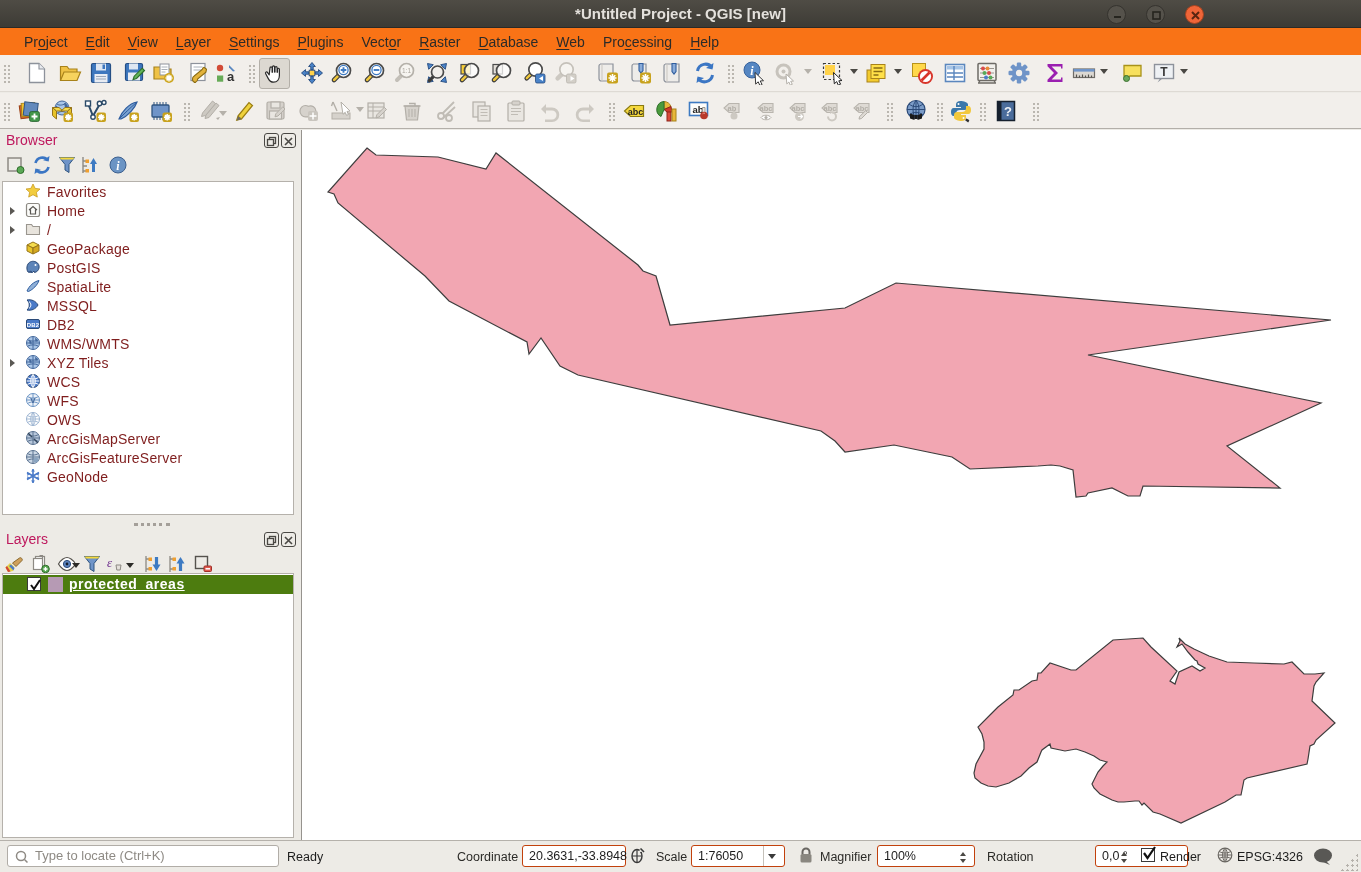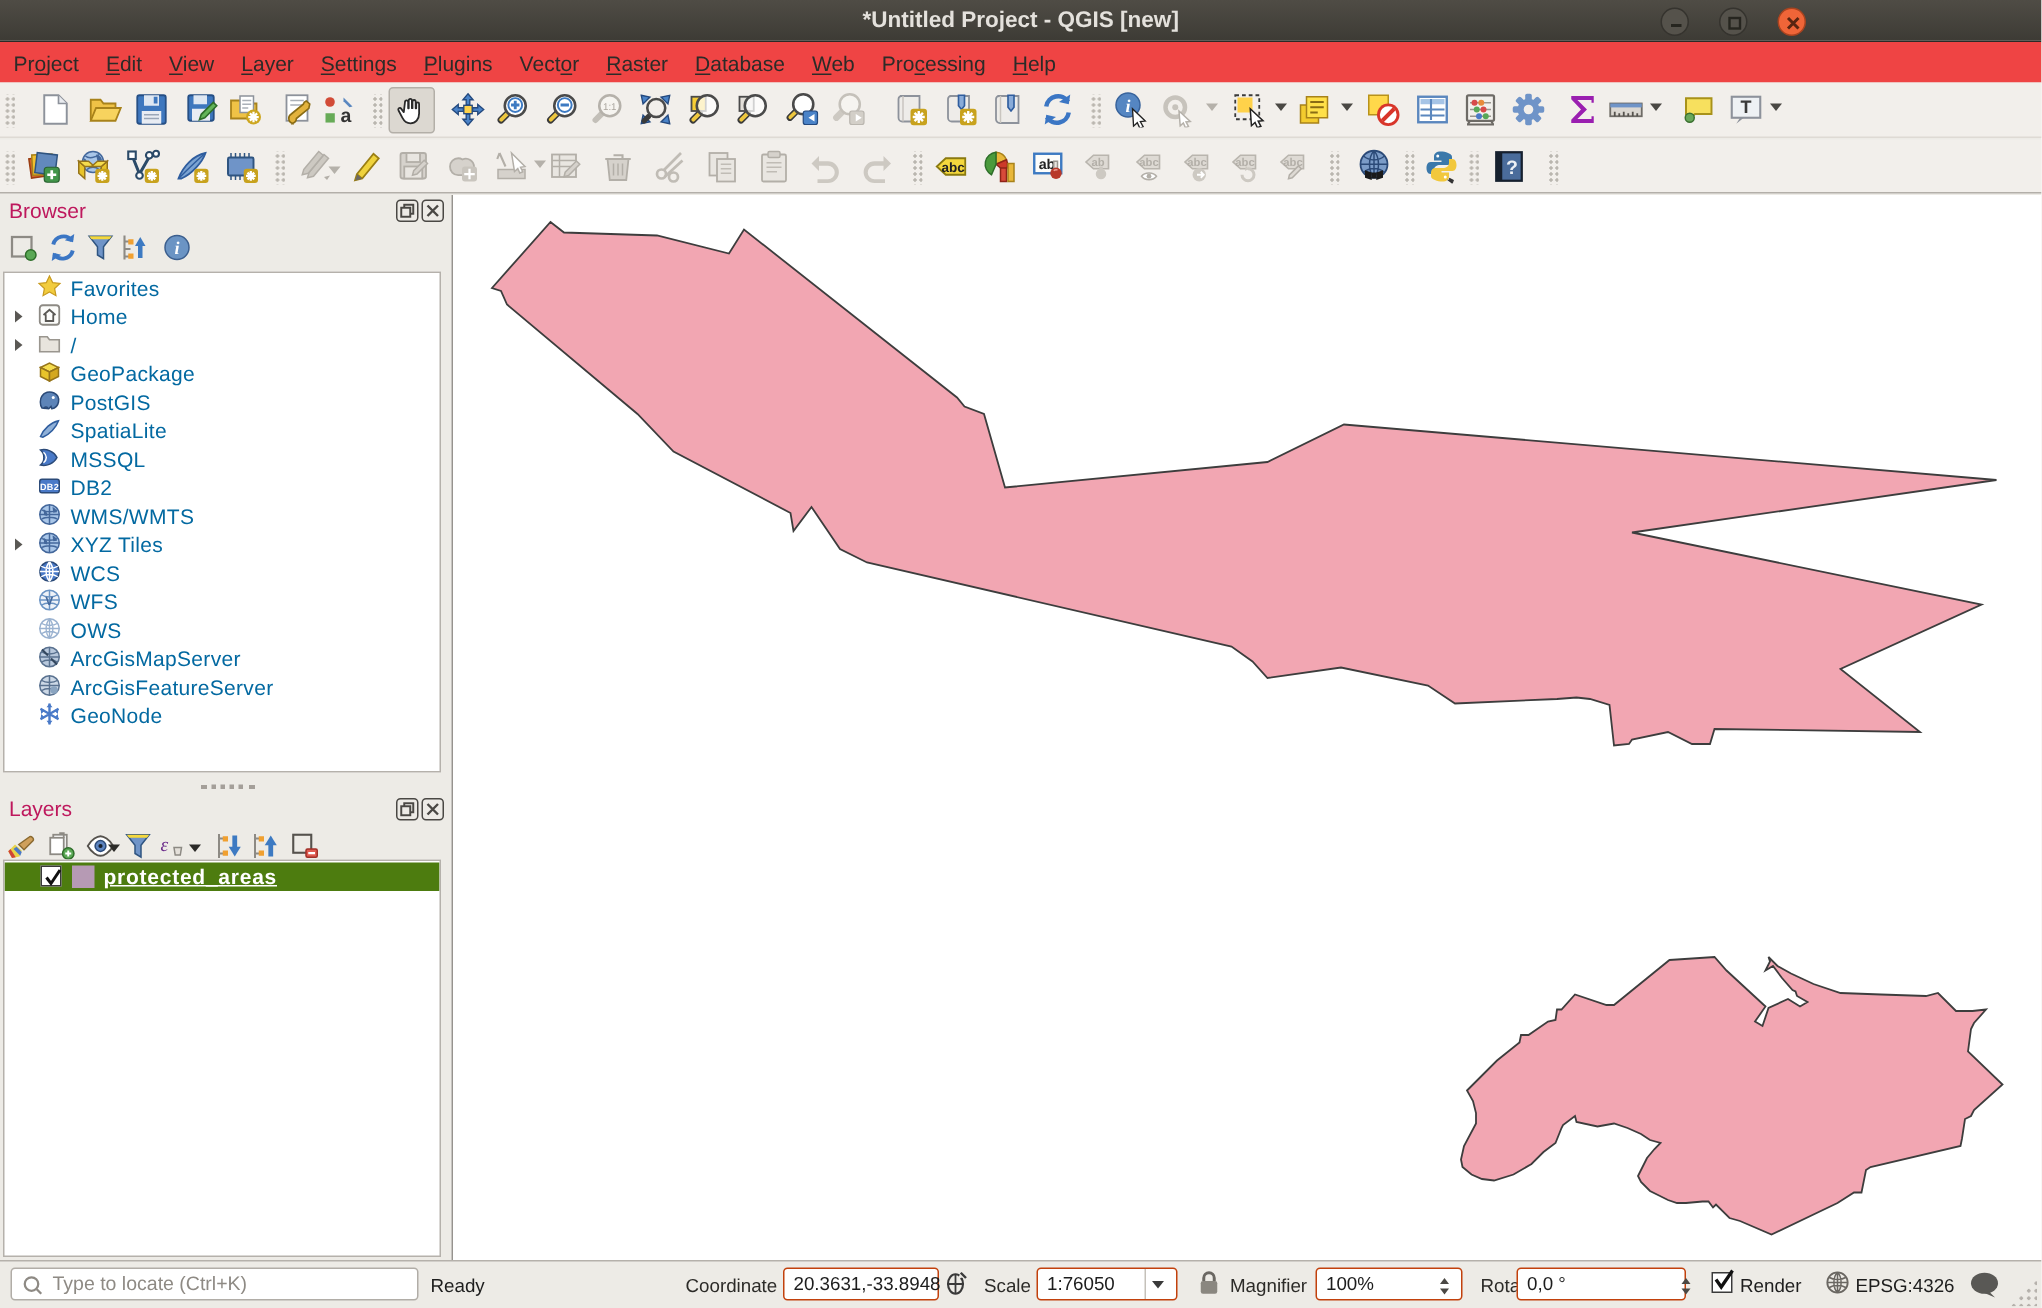--- a/index.html
+++ b/index.html
@@ -13,22 +13,22 @@
   color:#e4e1dc; font-size:15px; font-weight:bold; letter-spacing:0px; }
 .winbtn { position:absolute; top:5px; width:19px; height:19px; border-radius:50%;
   background:#55524b; border:1px solid #35332e; color:#24231f; }
 #btn-min { left:1107px; }
 #btn-max { left:1146px; }
 #btn-close { left:1185px; background:#ef6538; border-color:#a8431f; }
 .winbtn svg { position:absolute; left:3px; top:3px; }
 
 
 #menubar { position:absolute; left:0; top:28px; width:1361px; height:27px;
-  background:#ef4444; color:#2c2b28; font-size:14px; display:flex; align-items:center;
-  padding-left:0;text-align:center; }
+  background:#f97316; color:#2c2b28; font-size:14px; display:flex; align-items:center;
+  padding-left:15px;text-align:center; }
 #menubar span { padding:5px 9px; }
 #menubar u { text-decoration-thickness:1px; text-underline-offset:2px; }
 
 
 .toolbar { position:absolute; left:0; width:1361px; height:37px; background:#f2efeb;
   display:flex; align-items:center; }
 #tb1 { top:55px; border-bottom:1px solid #dedad4; }
 #tb2 { top:93px; height:36px; border-bottom:1px solid #b3afa9; }
 .ic { position:absolute; top:6px; width:24px; height:24px; }
 .handle { position:absolute; top:8px; width:7px; height:22px;
@@ -49,21 +49,21 @@
 
 .dockhead { position:relative; height:22px; }
 .dockhead .dtitle { position:absolute; left:6px; top:2px; font-size:14px; color:#be185d; }
 .dbtn { position:absolute; top:3px; width:15px; height:15px; border:1px solid #4a4844;
   border-radius:3px; color:#4a4844; }
 .panel-toolbar { position:relative; height:26px; }
 .pticon { position:absolute; top:3px; width:20px; height:20px; }
 
 #browser { position:absolute; left:0; top:0; width:301px; height:390px; }
 #browser-tree { position:absolute; left:2px; top:51px; width:292px; height:334px;
-  background:#fff; border:1px solid #b5b1ab; font-size:14px; letter-spacing:0.2px; color:#0369a1; overflow:hidden; }
+  background:#fff; border:1px solid #b5b1ab; font-size:14px; letter-spacing:0.2px; color:#7f1d1d; overflow:hidden; }
 .trow { height:19px; display:flex; align-items:center; position:relative; }
 .trow .arrow { position:absolute; left:7px; top:6px; width:0; height:0;
   border-left:5px solid #5a5854; border-top:4px solid transparent; border-bottom:4px solid transparent; }
 .trow .ticon { position:absolute; left:22px; top:1px; width:16px; height:16px; }
 .trow .tlabel { position:absolute; left:44px; top:2px; }
 
 #splitter { position:absolute; left:0; top:390px; width:301px; height:9px; }
 #splitter:after { content:""; position:absolute; left:134px; top:3px; width:36px; height:3px;
   border-top:3px dotted #a49f99; }
 
@@ -781,21 +781,21 @@
   <div style="position:absolute;left:763px;top:5px;width:1px;height:20px;background:#c5c1ba"></div>
   <div class="drop" style="left:768px;top:13px;border-top-color:#3a3a3a;position:absolute"></div>
   <svg style="position:absolute;left:799px;top:6px" width="14" height="17" viewBox="0 0 14 17">
       <path d="M3.5 7V5a3.5 3.5 0 0 1 7 0v2" fill="none" stroke="#6a6762" stroke-width="2"></path>
       <rect x="1.5" y="7" width="11" height="8.5" rx="1.5" fill="#8a8780"></rect>
     </svg>
   <div class="slabel" style="left:820px">Magnifier</div>
   <div class="sbox" style="left:877px;width:98px">100%</div>
   <div class="spin" style="left:956px"></div>
   <div class="slabel" style="left:987px">Rotation</div>
-  <div class="sbox" style="left:1011px;width:113px">0,0 °</div>
+  <div class="sbox" style="left:1095px;width:93px">0,0 °</div>
   <div class="spin" style="left:1117px"></div>
   <div style="position:absolute;left:1141px;top:7px;width:14px;height:14px;background:#fff;border:1px solid #3a3a3a"></div>
   <svg style="position:absolute;left:1141px;top:4px" width="17" height="17">
       <path d="M3 8l3.5 5L14 2" stroke="#111" stroke-width="2.2" fill="none"></path>
     </svg>
   <div class="slabel" style="left:1160px;color:#1d1d1d">Render</div>
   <svg style="position:absolute;left:1217px;top:6px" width="16" height="16" viewBox="0 0 16 16">
       <circle cx="8" cy="8" r="6.8" fill="none" stroke="#6a6762" stroke-width="1.2"></circle>
       <path d="M8 1.2v13.6M1.2 8h13.6M2.2 4.5c3.2 2 8.4 2 11.6 0M2.2 11.5c3.2-2 8.4-2 11.6 0M8 1.2C4.8 4.5 4.8 11.5 8 14.8M8 1.2c3.2 3.3 3.2 10.3 0 13.6" fill="none" stroke="#6a6762" stroke-width="1"></path>
     </svg>

